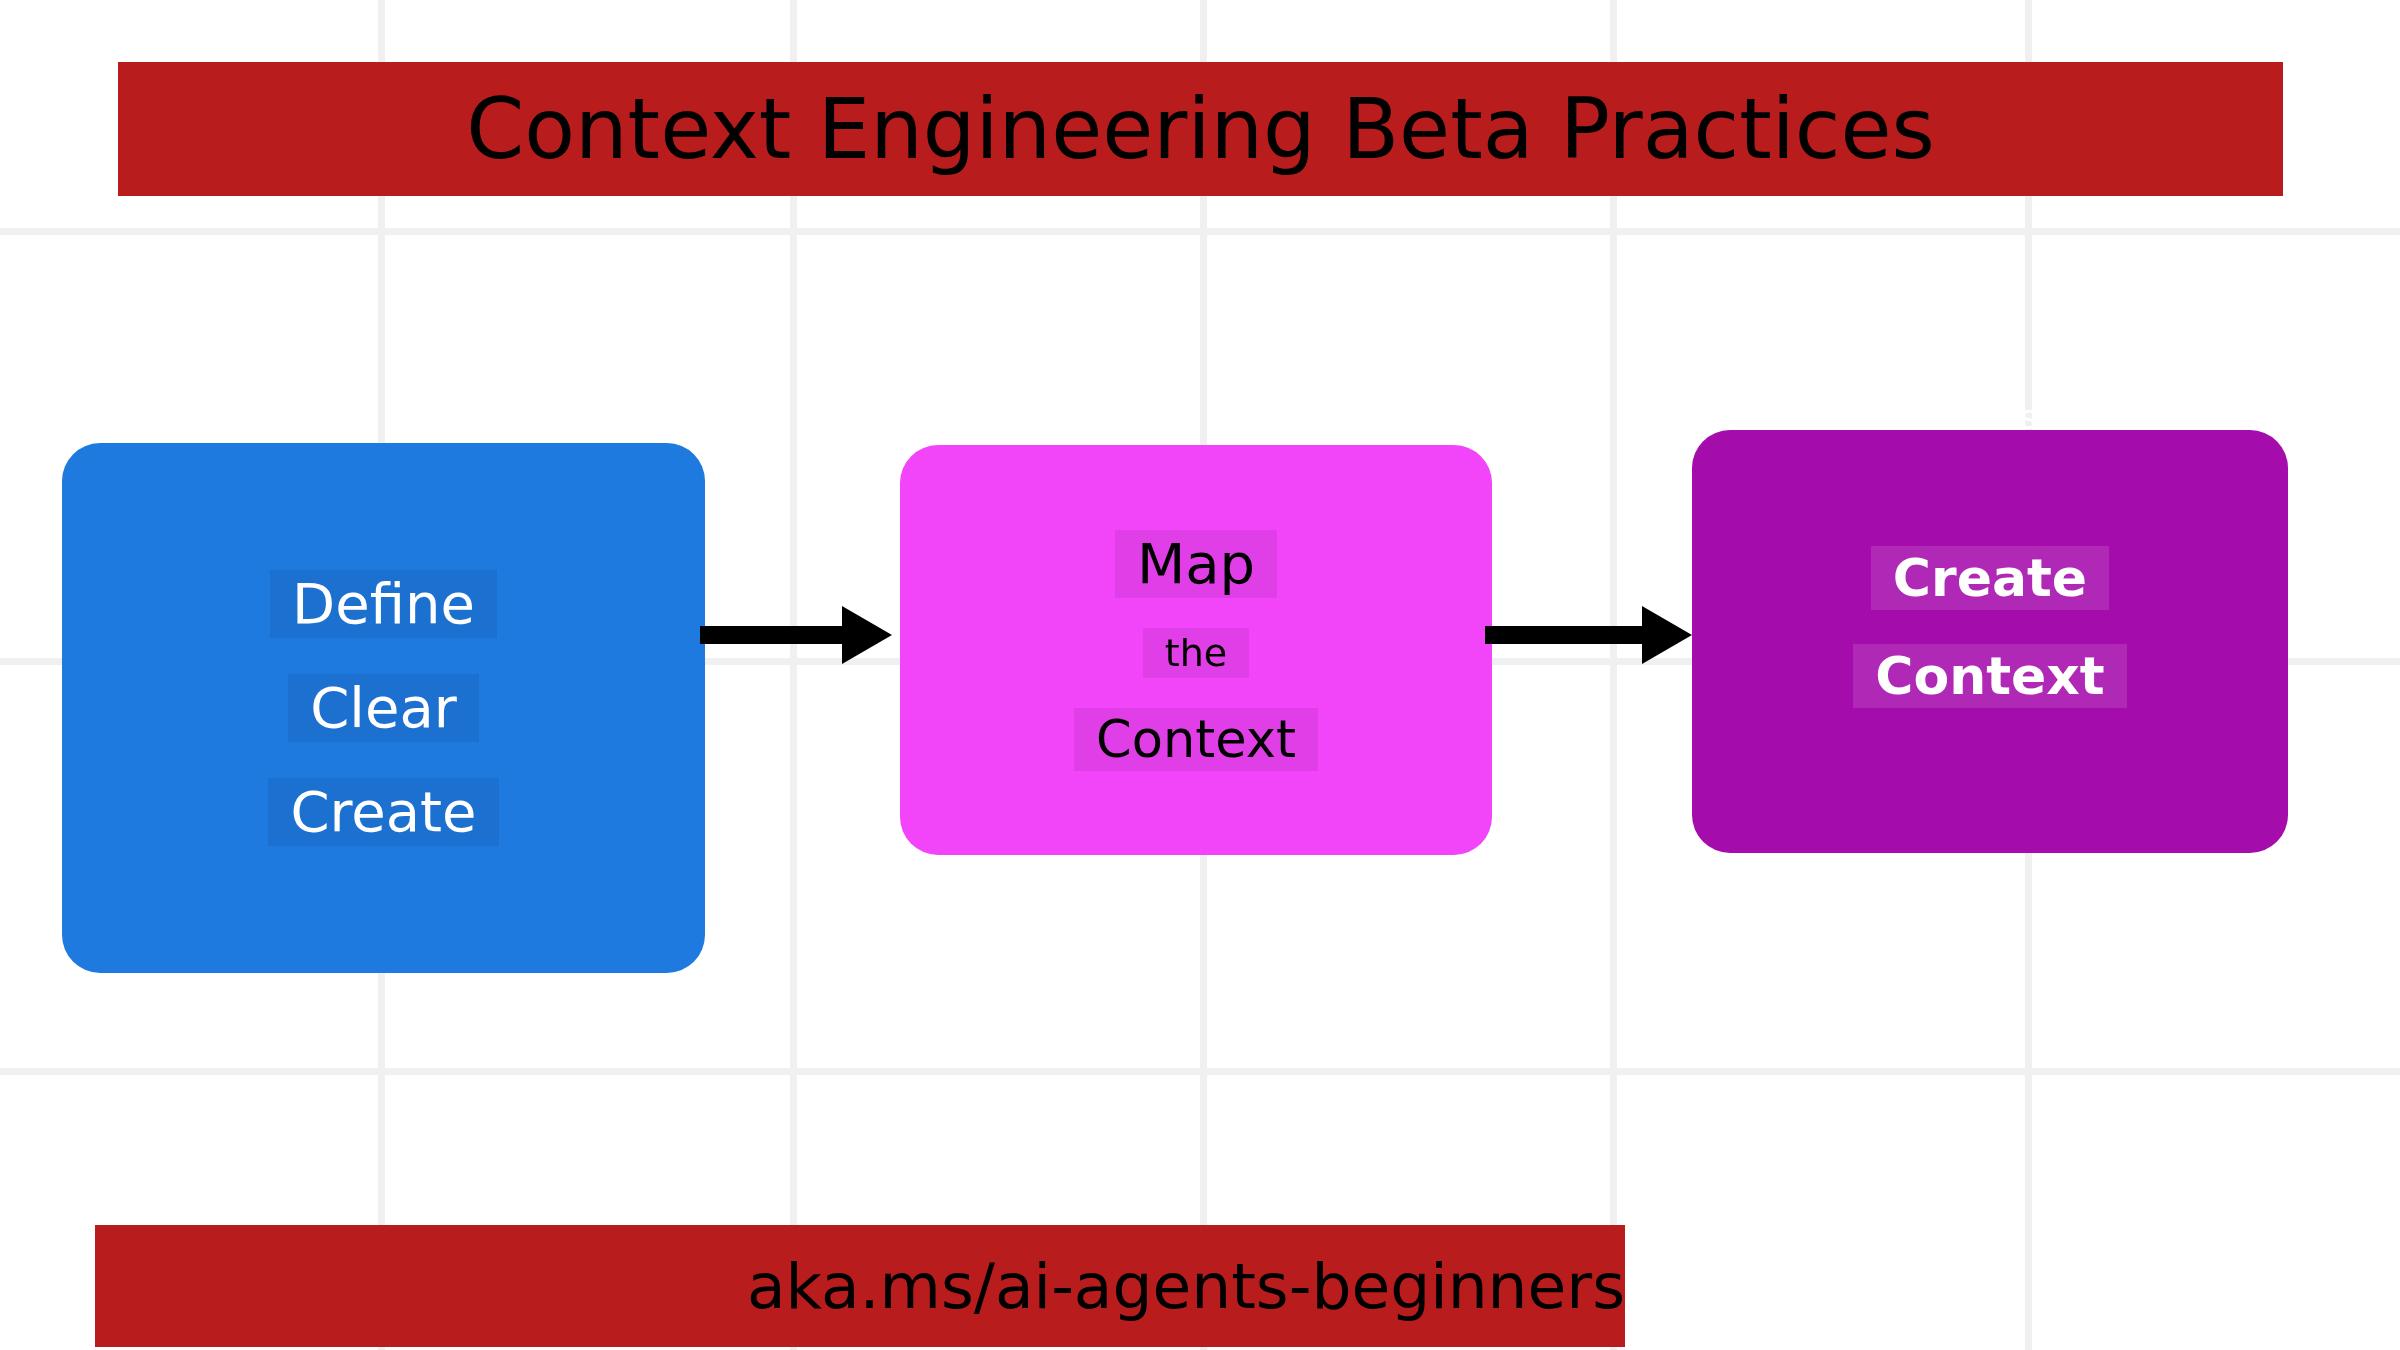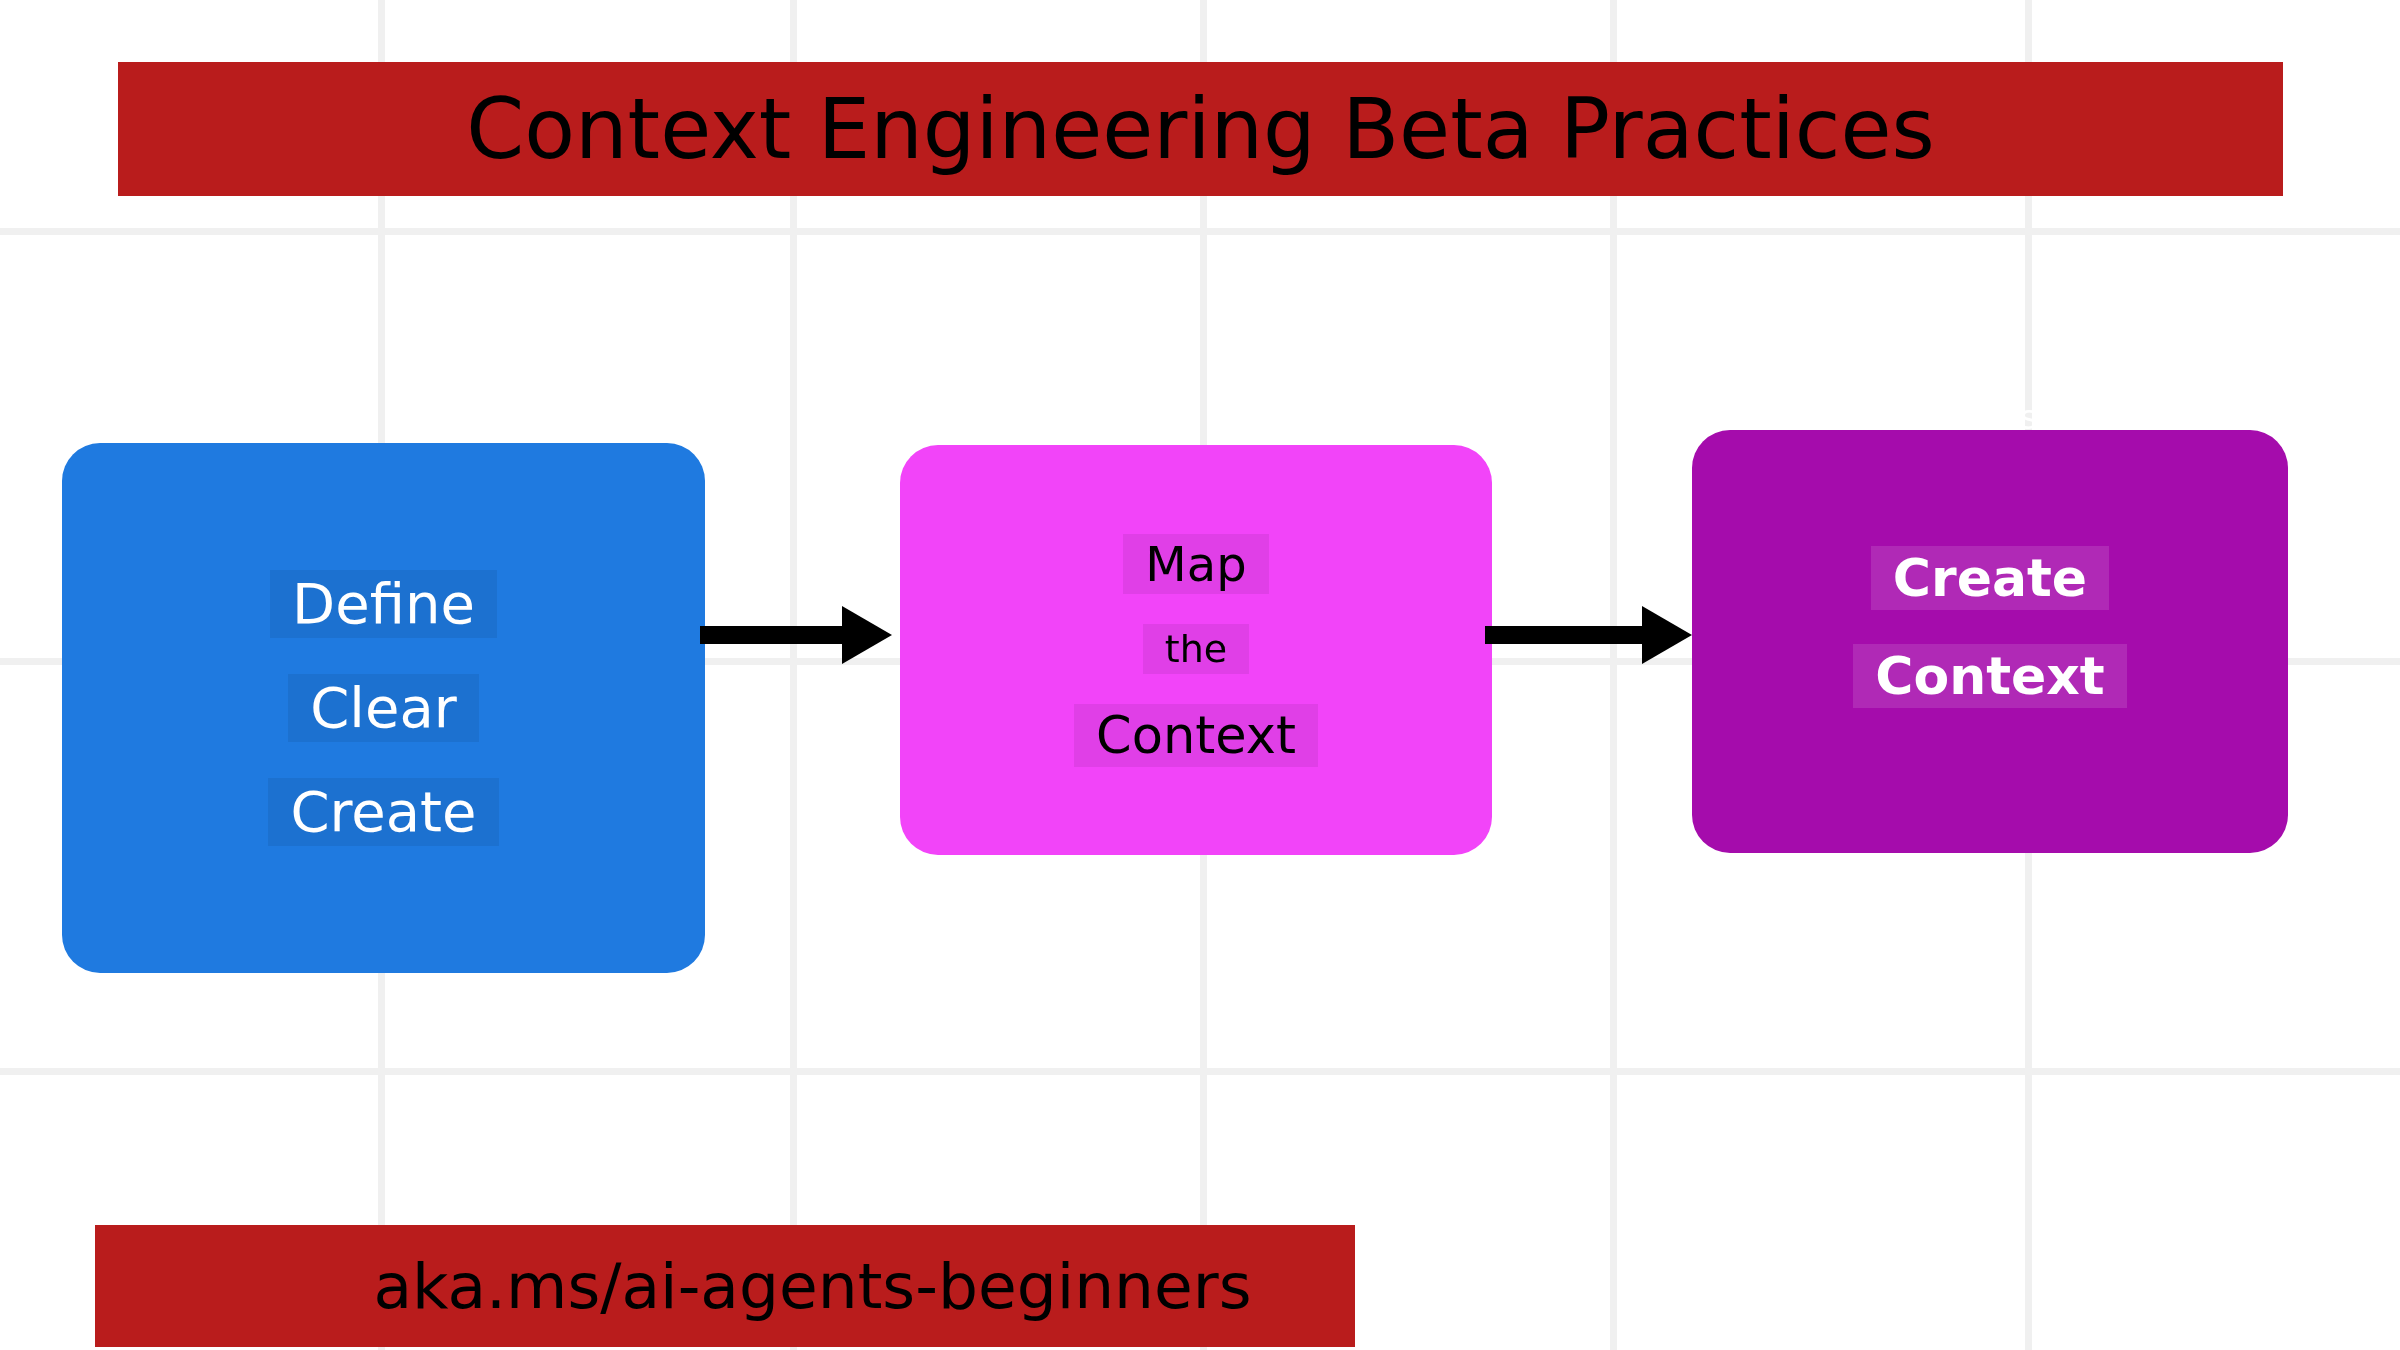--- a/index.html
+++ b/index.html
@@ -80,23 +80,23 @@
     font-weight: 400;
     color: #000000;
     letter-spacing: 0px;
     white-space: nowrap;
   }
 
   
   #footer-band {
     left: 95px;
     top: 1225px;
-    width: 1260px;
+    width: 1530px;
     height: 122px;
-    justify-content: center;
+    justify-content: flex-end;
     z-index: 5;
   }
   #footer-text {
     font-size: 63px;
     font-weight: 400;
     color: #000000;
     white-space: nowrap;
     margin-left: 175px;
   }
 
@@ -142,21 +142,21 @@
     left: 900px;
     top: 445px;
     width: 592px;
     height: 410px;
     background: #f244f9;
   }
   #node-map .node-line {
     color: #000000;
     background: rgba(0,0,0,0.07);
   }
-  #node-map .line-0 { font-size: 48px; margin-bottom: 30px; }
+  #node-map .line-0 { font-size: 56px; margin-bottom: 30px; }
   #node-map .line-1 { font-size: 38px; margin-bottom: 30px; }
   #node-map .line-2 { font-size: 51px; }
 
   
   #node-create {
     left: 1692px;
     top: 430px;
     width: 596px;
     height: 423px;
     background: #a50cac;

